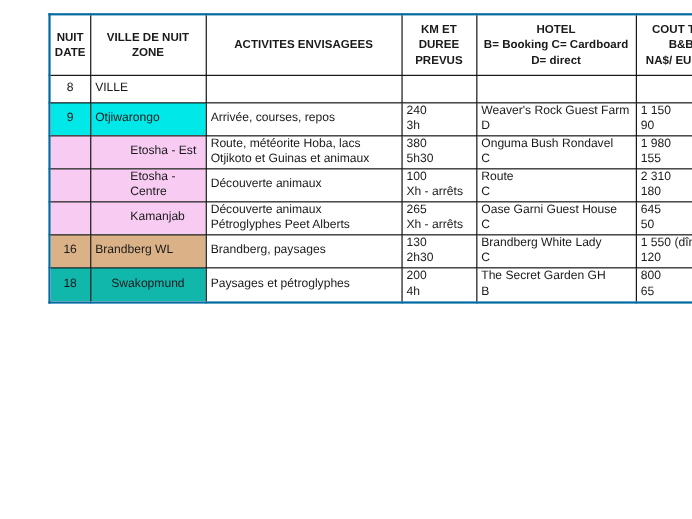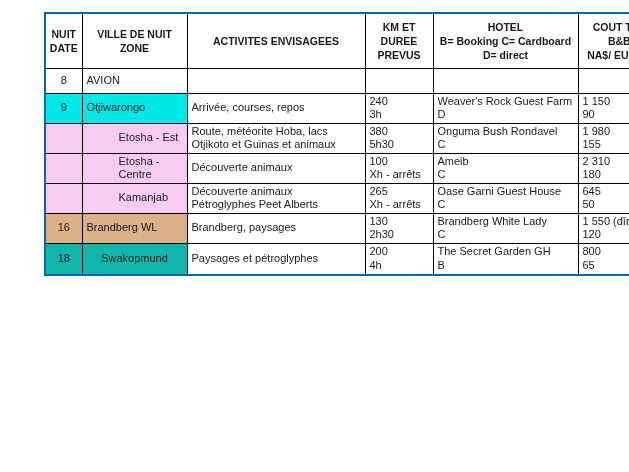--- a/index.html
+++ b/index.html
@@ -80,21 +80,21 @@
 B= Booking C= Cardboard
 D= direct</th>
         <th>COUT  TTC
 B&amp;B
 NA$/ EUROS</th>
       </tr>
     </thead>
     <tbody>
       <tr class="h-avion">
         <td class="c-nuit">8</td>
-        <td>AVION</td>
+        <td>VILLE</td>
         <td></td>
         <td></td>
         <td></td>
         <td></td>
       </tr>
       <tr class="h-std r-cyan">
         <td class="c-nuit">9</td>
         <td>Otjiwarongo</td>
         <td>Arrivée, courses, repos</td>
         <td>240
@@ -115,21 +115,21 @@
 C</td>
         <td>1 980
 155</td>
       </tr>
       <tr class="h-std r-pink">
         <td class="c-nuit">12</td>
         <td>Etosha - Centre</td>
         <td>Découverte animaux</td>
         <td>100
 Xh - arrêts</td>
-        <td>Ameib
+        <td>Route
 C</td>
         <td>2 310
 180</td>
       </tr>
       <tr class="h-std r-pink">
         <td class="c-nuit">10</td>
         <td>Kamanjab</td>
         <td>Découverte animaux
 Pétroglyphes  Peet Alberts</td>
         <td>265

